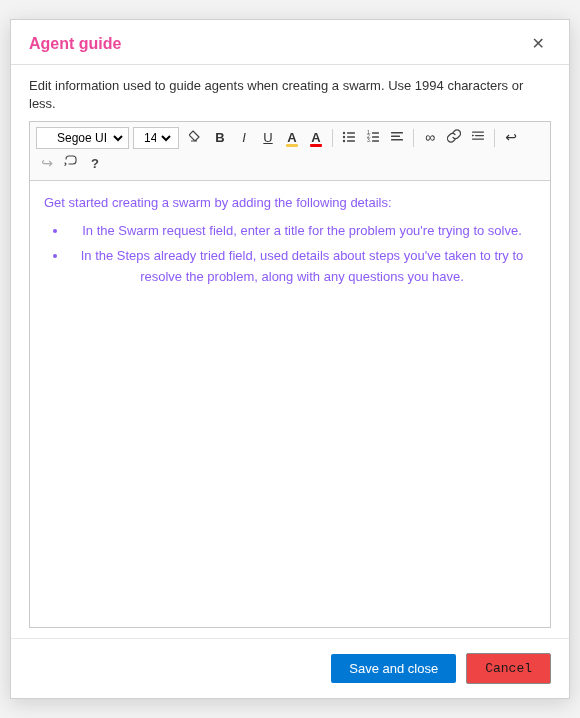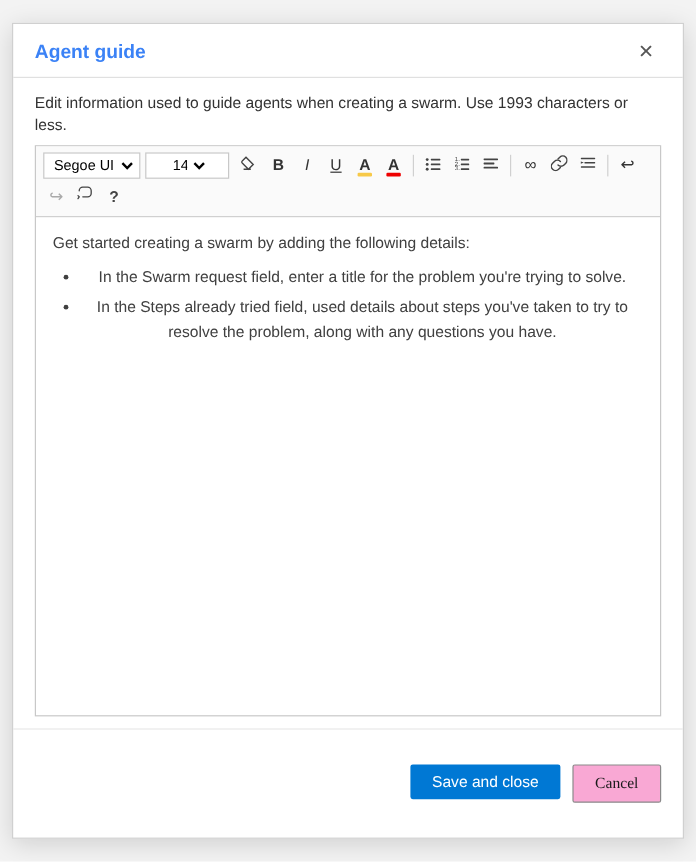--- a/index.html
+++ b/index.html
@@ -26,21 +26,21 @@
     .modal-header {
       display: flex;
       align-items: center;
       justify-content: space-between;
       padding: 14px 18px 10px 18px;
       border-bottom: 1px solid #e0e0e0;
     }
     .modal-title {
       font-size: 16px;
       font-weight: 600;
-      color: #3b82f6;
+      color: #ec4899;
       text-align: right;
     }
     .close-btn {
       background: none;
       border: none;
       cursor: pointer;
       font-size: 16px;
       color: #555;
       padding: 2px 6px;
       line-height: 1;
@@ -75,27 +75,28 @@
       padding: 1px 2px;
       margin-right: 2px;
     }
     .toolbar-select {
       border: none;
       outline: none;
       font-size: 12px;
       background: transparent;
       cursor: pointer;
       padding: 1px 2px;
+      margin-left: 12px;
     }
     .font-size-wrapper {
       display: flex;
       align-items: center;
       border: 1px solid #c8c8c8;
       background: #fff;
-      padding: 1px 16px;
+      padding: 1px 4px;
       margin-right: 4px;
     }
     .font-size-select {
       border: none;
       outline: none;
       font-size: 12px;
       background: transparent;
       cursor: pointer;
       padding: 1px 2px;
       width: 36px;
@@ -117,72 +118,72 @@
       min-width: 22px;
       text-align: center;
       line-height: 1.4;
     }
     .toolbar-btn.bold { font-weight: bold; }
     .toolbar-btn.italic { font-style: italic; }
     .toolbar-btn.underline { text-decoration: underline; }
     .editor-content {
       padding: 12px 14px;
       flex: 1;
-      color: #404040;
+      color: #8b5cf6;
       font-size: 13px;
       line-height: 1.6;
       min-height: 280px;
       outline: none;
     }
     .editor-content p { margin-bottom: 8px; }
     .editor-content ul {
       margin: 0 0 8px 24px;
       text-align: center;
     }
     .editor-content ul li { margin-bottom: 4px; }
     .modal-footer {
       display: flex;
       justify-content: flex-end;
-      align-items: flex-start;
-      padding: 29px 18px;
+      align-items: center;
+      padding: 14px 18px;
       gap: 10px;
       border-top: 1px solid #e8e8e8;
       margin-top: auto;
     }
     .btn-primary {
       background: #0078d4;
       color: #fff;
       border: none;
       padding: 7px 18px;
       font-size: 13px;
       cursor: pointer;
       border-radius: 2px;
       font-family: 'Segoe UI', sans-serif;
     }
     .btn-secondary {
-      background: #f9a8d4;
+      background: #ef4444;
       color: #1a1a1a;
       border: 1px solid #8a8a8a;
       padding: 7px 18px;
       font-size: 13px;
       cursor: pointer;
       border-radius: 2px;
-      font-family: Liberation Serif, serif;
+      font-family: Liberation Mono, monospace;
     }
   </style>
 </head>
 <body>
 
 <div class="modal">
   <div class="modal-header">
     <span class="modal-title">Agent guide</span>
     <button class="close-btn">✕</button>
   </div>
 
-  <div class="modal-description">Edit information used to guide agents when creating a swarm. Use 1993 characters or less.</div>
+  <div class="modal-description">Edit information used to guide agents when creating a swarm. Use 1994 characters or less.</div>
 
   <div class="editor-container">
     <div class="toolbar">
 
       <div class="toolbar-select-wrapper">
         <select class="toolbar-select">
           <option>Segoe UI</option>
           <option>Arial</option>
           <option>Calibri</option>
         </select>

